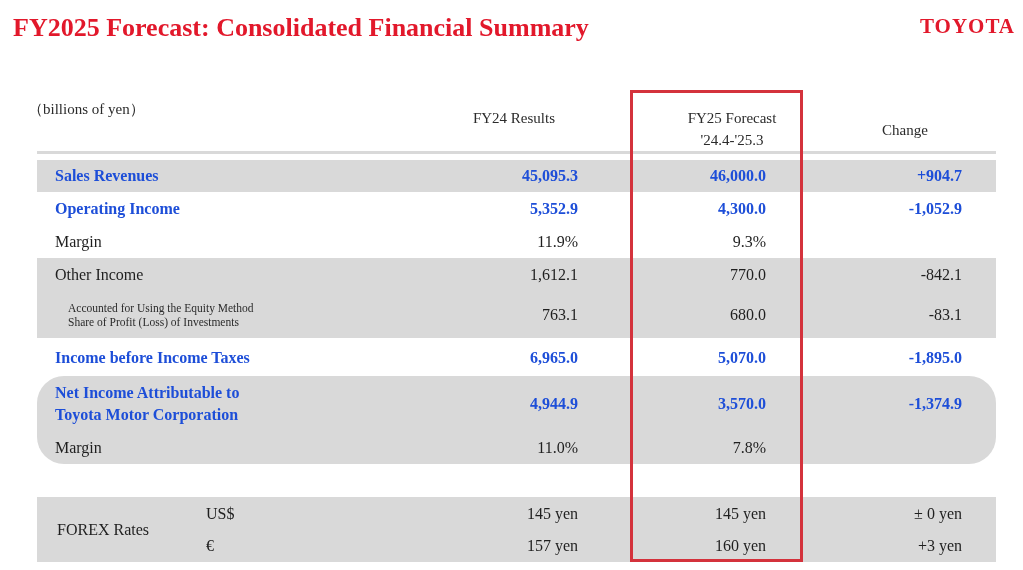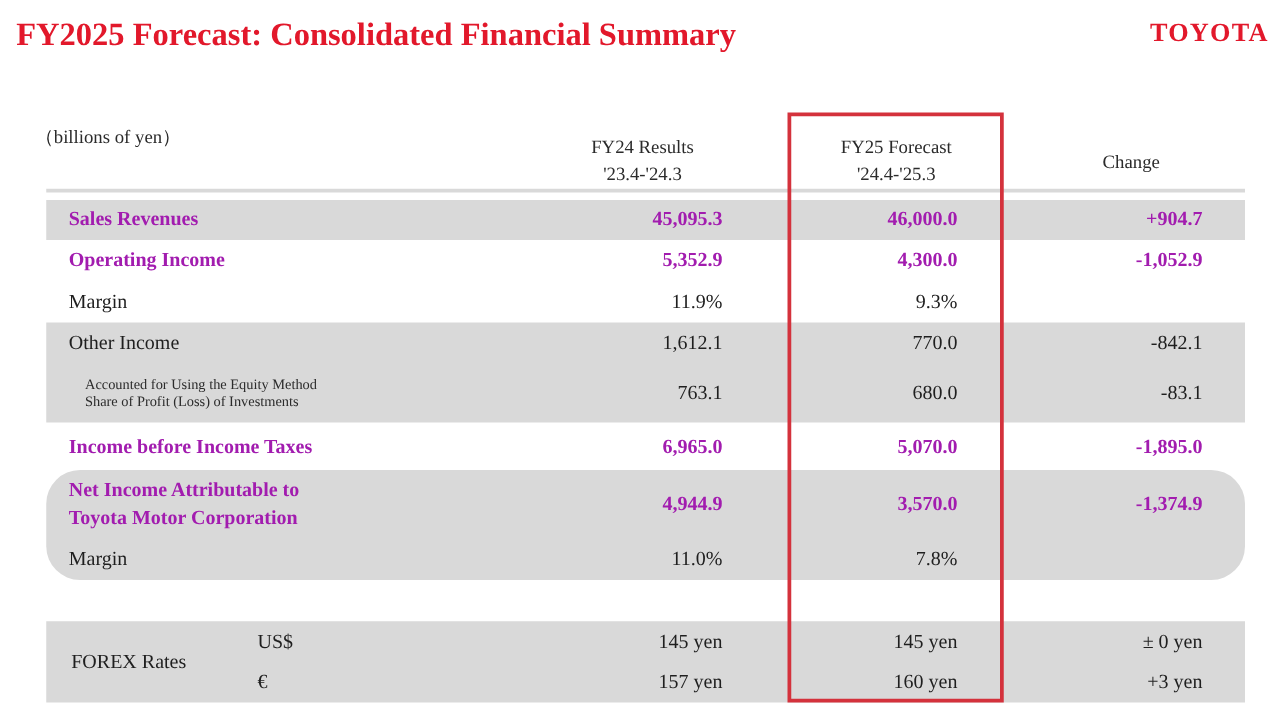--- a/index.html
+++ b/index.html
@@ -24,40 +24,40 @@
   }
   .unit-label {
     position:absolute; left:28px; top:100px;
     font-size:15px; color:#2b2b2b;
   }
   .col-head {
     position:absolute; width:160px; text-align:center;
     font-size:15px; line-height:22px; color:#2b2b2b;
   }
   .col-head.fy24 { left:434px; top:107px; }
-  .col-head.fy25 { left:637px; top:107px; }
+  .col-head.fy25 { left:652px; top:107px; }
   .col-head.change { left:825px; top:119px; }
   .header-rule {
     position:absolute; left:37px; top:151px;
     width:959px; height:3px; background:#d9d9d9;
   }
   .band {
     position:absolute; left:37px; width:959px;
   }
   .gray { background:#d9d9d9; }
   .row {
     display:grid;
     grid-template-columns:345px 196px 188px 196px 34px;
     align-items:center;
     height:100%;
   }
   .row .label { padding-left:18px; font-size:16px; }
   .row .sublabel { padding-left:31px; font-size:11.5px; line-height:14px; color:#2b2b2b; }
   .row .val { text-align:right; font-size:16px; }
-  .bold, .bold .label, .bold .val { font-weight:700; color:#a21caf; }
+  .bold, .bold .label, .bold .val { font-weight:700; color:#1d4ed8; }
   .two-line { line-height:22px; }
   
   .forex-band { position:absolute; left:37px; top:497px; width:959px; height:65px; }
   .forex-label {
     position:absolute; left:20px; top:50%; transform:translateY(-50%);
     font-size:16px; color:#1f1f1f;
   }
   .forex-row {
     display:grid;
     grid-template-columns:169px 180px 192px 188px 196px 34px;
@@ -77,21 +77,20 @@
 
 <div class="slide">
 
   <div class="title">FY2025 Forecast: Consolidated Financial Summary</div>
   <div class="logo">TOYOTA</div>
 
   <div class="unit-label">（billions of yen）</div>
 
   <div class="col-head fy24">
     <div>FY24 Results</div>
-    <div>'23.4-'24.3</div>
   </div>
   <div class="col-head fy25">
     <div>FY25 Forecast</div>
     <div>'24.4-'25.3</div>
   </div>
   <div class="col-head change">Change</div>
 
   <div class="header-rule"></div>
 
   <div class="band gray" style="top:160px;height:32px;">

